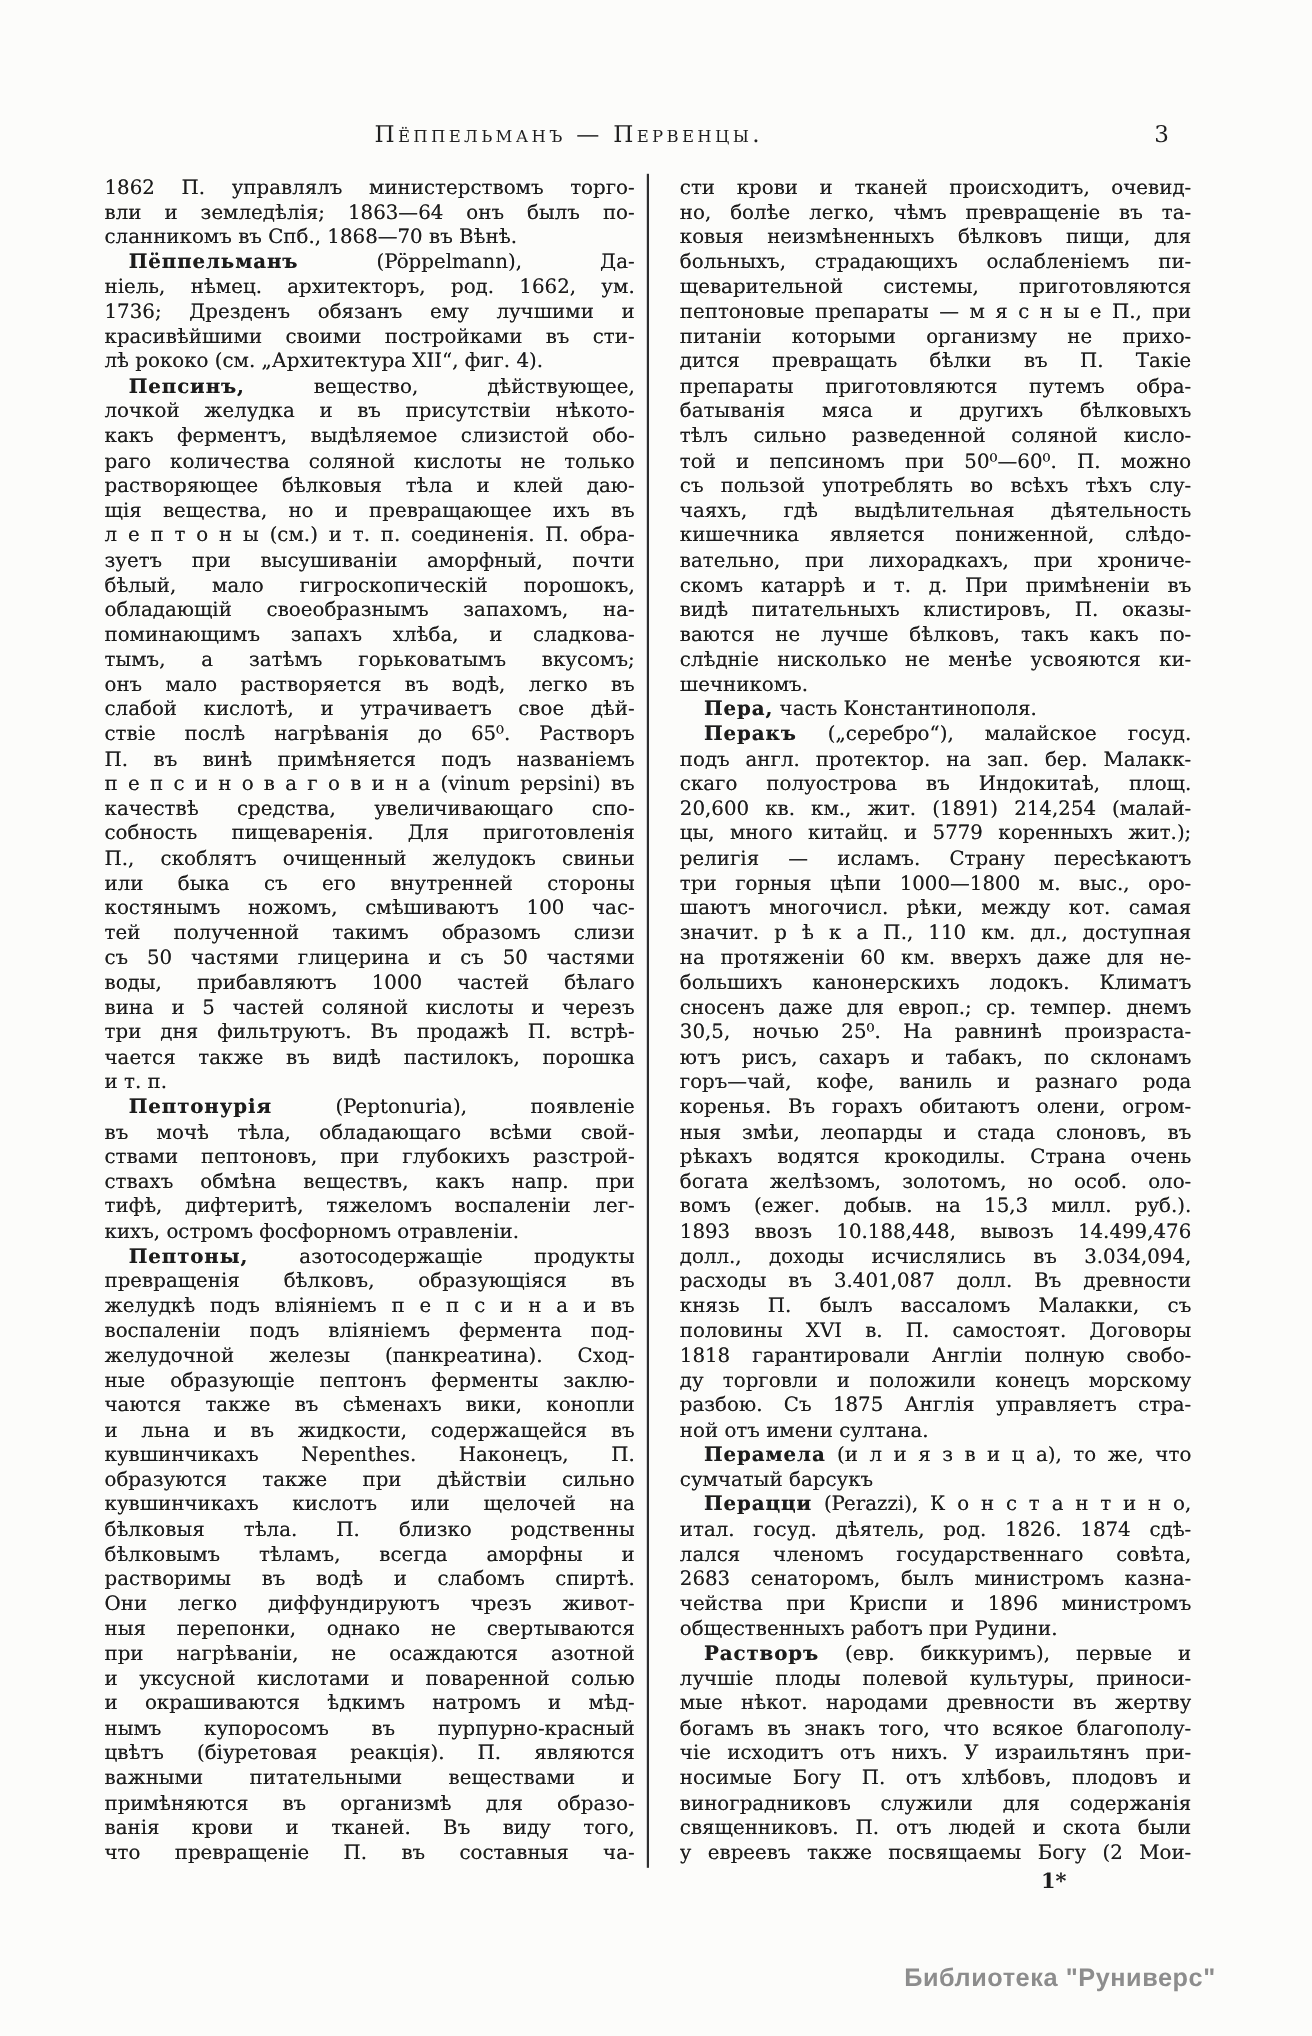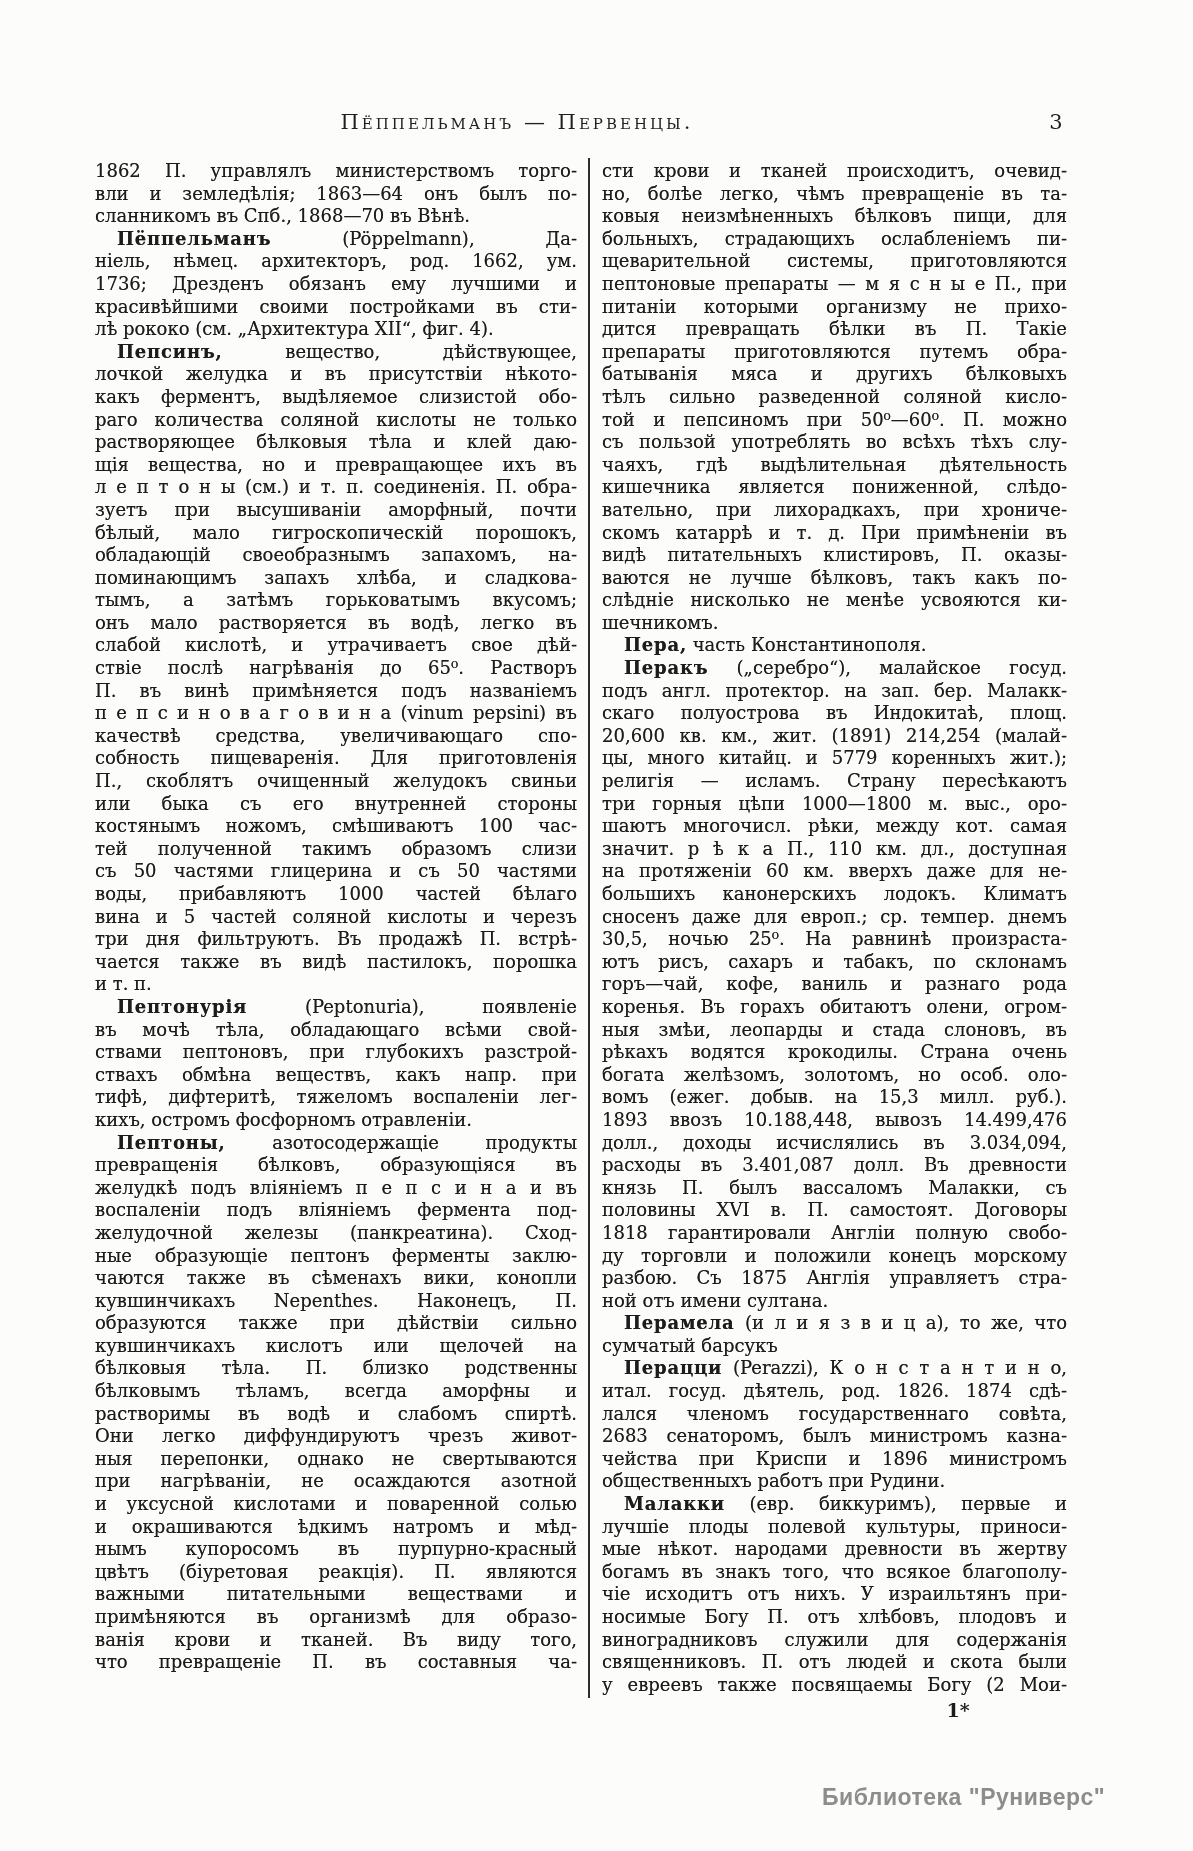--- a/index.html
+++ b/index.html
@@ -19,21 +19,21 @@
     font-variant:small-caps;
     font-size:21px; letter-spacing:3px; color:#1f1f1f;
     white-space:nowrap;
   }
   .page-number {
     position:absolute; top:110px; left:1032px; width:48px;
     text-align:center; font-size:21px; color:#1f1f1f;
   }
   .column { position:absolute; top:160px; }
   .column.left  { left:95px;  width:482px; }
-  .column.right { left:602px; width:465px; }
+  .column.right { left:618px; width:465px; }
   .divider {
     position:absolute; left:588px; top:158px;
     width:2px; height:1540px; background:#2f2f2f;
   }
   .block { margin:0; padding:0; }
   .line {
     height:22.6px; line-height:22.6px; font-size:18px;
     text-align:justify; overflow:hidden;
     text-shadow:0 0 0.35px rgba(25,25,25,.65);
   }
@@ -112,20 +112,21 @@
         <div class="line">кихъ, остромъ фосфорномъ отравленіи.</div>
       </div>
       <div class="block">
         <div class="line j indent"><span class="lead">Пептоны,</span> азотосодержащіе продукты</div>
         <div class="line j">превращенія бѣлковъ, образующіяся въ</div>
         <div class="line j">желудкѣ подъ вліяніемъ п е п с и н а и въ</div>
         <div class="line j">воспаленіи подъ вліяніемъ фермента под-</div>
         <div class="line j">желудочной железы (панкреатина). Сход-</div>
         <div class="line j">ные образующіе пептонъ ферменты заклю-</div>
         <div class="line j">чаются также въ сѣменахъ вики, конопли</div>
+        <div class="line j">и льна и въ жидкости, содержащейся въ</div>
         <div class="line j">кувшинчикахъ Nepenthes. Наконецъ, П.</div>
         <div class="line j">образуются также при дѣйствіи сильно</div>
         <div class="line j">кувшинчикахъ кислотъ или щелочей на</div>
         <div class="line j">бѣлковыя тѣла. П. близко родственны</div>
         <div class="line j">бѣлковымъ тѣламъ, всегда аморфны и</div>
         <div class="line j">растворимы въ водѣ и слабомъ спиртѣ.</div>
         <div class="line j">Они легко диффундируютъ чрезъ живот-</div>
         <div class="line j">ныя перепонки, однако не свертываются</div>
         <div class="line j">при нагрѣваніи, не осаждаются азотной</div>
         <div class="line j">и уксусной кислотами и поваренной солью</div>
@@ -203,21 +204,21 @@
       </div>
       <div class="block">
         <div class="line j indent"><span class="lead">Перацци</span> (Perazzi), К о н с т а н т и н о,</div>
         <div class="line j">итал. госуд. дѣятель, род. 1826. 1874 сдѣ-</div>
         <div class="line j">лался членомъ государственнаго совѣта,</div>
         <div class="line j">2683 сенаторомъ, былъ министромъ казна-</div>
         <div class="line j">чейства при Криспи и 1896 министромъ</div>
         <div class="line">общественныхъ работъ при Рудини.</div>
       </div>
       <div class="block">
-        <div class="line j indent"><span class="lead">Малакки</span> (евр. биккуримъ), первые и</div>
+        <div class="line j indent"><span class="lead">Растворъ</span> (евр. биккуримъ), первые и</div>
         <div class="line j">лучшіе плоды полевой культуры, приноси-</div>
         <div class="line j">мые нѣкот. народами древности въ жертву</div>
         <div class="line j">богамъ въ знакъ того, что всякое благополу-</div>
         <div class="line j">чіе исходитъ отъ нихъ. У израильтянъ при-</div>
         <div class="line j">носимые Богу П. отъ хлѣбовъ, плодовъ и</div>
         <div class="line j">виноградниковъ служили для содержанія</div>
         <div class="line j">священниковъ. П. отъ людей и скота были</div>
         <div class="line j">у евреевъ также посвящаемы Богу (2 Мои-</div>
       </div>
     </div>

